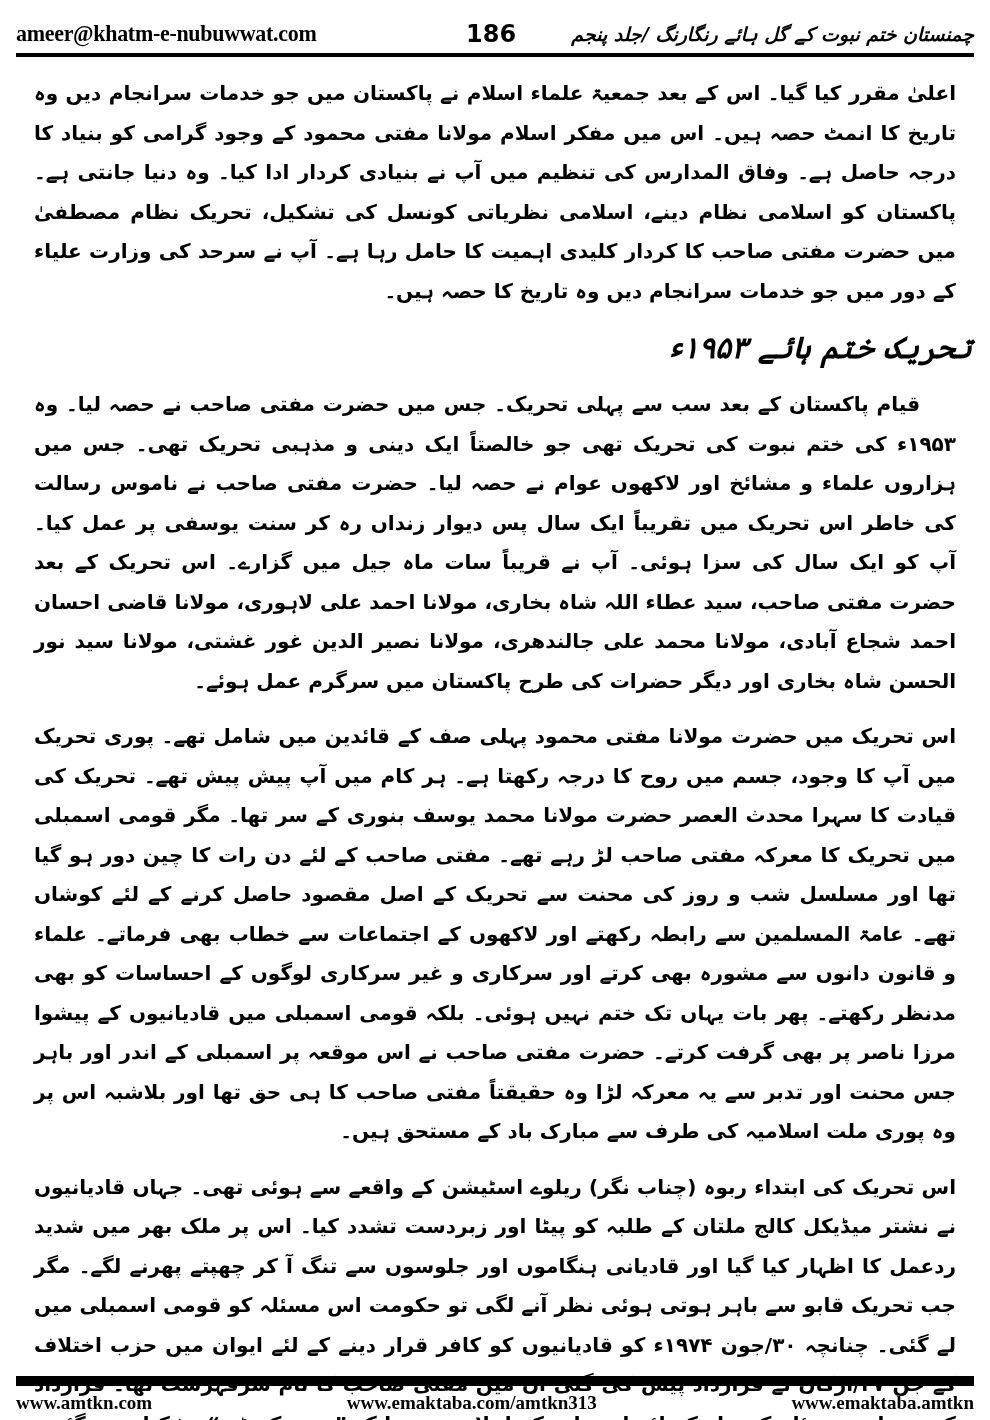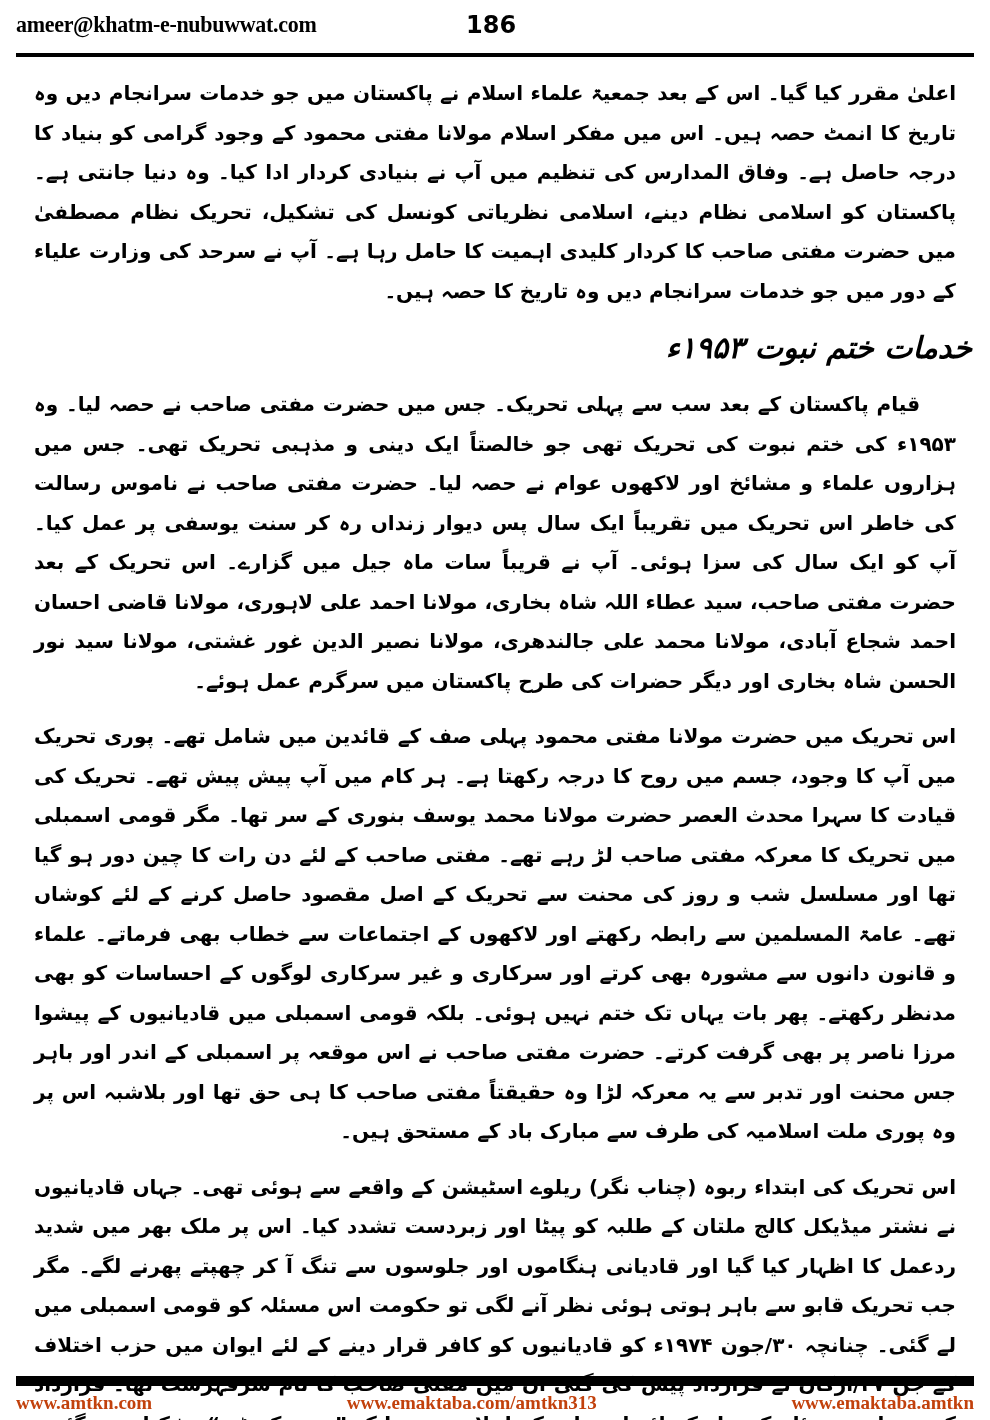--- a/index.html
+++ b/index.html
@@ -1,19 +1,19 @@
 <!DOCTYPE html>
 <html><head>
   <meta charset="utf-8">
   <style>
     html, body { margin: 0; padding: 0; background: #ffffff; }
     body { width: 990px; height: 1420px; position: relative; overflow: hidden; color: #000; }
 
     .header {
-      position: absolute; left: 16px; right: 16px; top: 0; height: 50px;
+      position: absolute; left: 16px; right: 16px; top: 9px; height: 50px;
       display: flex; align-items: center; justify-content: space-between;
     }
     .header .email {
       font-family: "Liberation Serif", serif; font-weight: bold; font-size: 22px;
       letter-spacing: -0.3px; transform: scaleY(1.05);
     }
     .header .page-num {
       font-family: "DejaVu Sans", sans-serif; font-weight: bold; font-size: 24px;
       position: absolute; left: 450px;
     }
@@ -40,35 +40,36 @@
     }
 
     .footer-rule {
       position: absolute; left: 16px; right: 16px; top: 1376px; height: 10px; background: #000;
     }
     .footer {
       position: absolute; left: 16px; right: 16px; top: 1390px; height: 26px;
       display: flex; justify-content: space-between; align-items: center;
       font-family: "Liberation Serif", serif; font-weight: bold; font-size: 19px;
     }
-    .footer a { color: #c2410c; text-decoration: none; }
+    .footer a { color: #000000; text-decoration: none; }
   </style>
 </head>
 <body>
 
 <div class="header">
   <span class="email">ameer@khatm-e-nubuwwat.com</span>
   <span class="page-num">186</span>
+  <span class="book-title">چمنستان ختم نبوت کے گل ہائے رنگارنگ /جلد پنجم</span>
 </div>
 <div class="header-rule"></div>
 
 <div class="content">
   <p>اعلیٰ مقرر کیا گیا۔ اس کے بعد جمعیۃ علماء اسلام نے پاکستان میں جو خدمات سرانجام دیں وہ تاریخ کا انمٹ حصہ ہیں۔ اس میں مفکر اسلام مولانا مفتی محمود کے وجود گرامی کو بنیاد کا درجہ حاصل ہے۔ وفاق المدارس کی تنظیم میں آپ نے بنیادی کردار ادا کیا۔ وہ دنیا جانتی ہے۔ پاکستان کو اسلامی نظام دینے، اسلامی نظریاتی کونسل کی تشکیل، تحریک نظام مصطفیٰ میں حضرت مفتی صاحب کا کردار کلیدی اہمیت کا حامل رہا ہے۔ آپ نے سرحد کی وزارت علیاء کے دور میں جو خدمات سرانجام دیں وہ تاریخ کا حصہ ہیں۔</p>
 
-  <div class="section-heading">خدمات ختم نبوت ۱۹۵۳ء</div>
+  <div class="section-heading">تحریک ختم ہائے ۱۹۵۳ء</div>
   <p class="indent">قیام پاکستان کے بعد سب سے پہلی تحریک۔ جس میں حضرت مفتی صاحب نے حصہ لیا۔ وہ ۱۹۵۳ء کی ختم نبوت کی تحریک تھی جو خالصتاً ایک دینی و مذہبی تحریک تھی۔ جس میں ہزاروں علماء و مشائخ اور لاکھوں عوام نے حصہ لیا۔ حضرت مفتی صاحب نے ناموس رسالت کی خاطر اس تحریک میں تقریباً ایک سال پس دیوار زنداں رہ کر سنت یوسفی پر عمل کیا۔ آپ کو ایک سال کی سزا ہوئی۔ آپ نے قریباً سات ماہ جیل میں گزارے۔ اس تحریک کے بعد حضرت مفتی صاحب، سید عطاء اللہ شاہ بخاری، مولانا احمد علی لاہوری، مولانا قاضی احسان احمد شجاع آبادی، مولانا محمد علی جالندھری، مولانا نصیر الدین غور غشتی، مولانا سید نور الحسن شاہ بخاری اور دیگر حضرات کی طرح پاکستان میں سرگرم عمل ہوئے۔</p>
 
   <p>اس تحریک میں حضرت مولانا مفتی محمود پہلی صف کے قائدین میں شامل تھے۔ پوری تحریک میں آپ کا وجود، جسم میں روح کا درجہ رکھتا ہے۔ ہر کام میں آپ پیش پیش تھے۔ تحریک کی قیادت کا سہرا محدث العصر حضرت مولانا محمد یوسف بنوری کے سر تھا۔ مگر قومی اسمبلی میں تحریک کا معرکہ مفتی صاحب لڑ رہے تھے۔ مفتی صاحب کے لئے دن رات کا چین دور ہو گیا تھا اور مسلسل شب و روز کی محنت سے تحریک کے اصل مقصود حاصل کرنے کے لئے کوشاں تھے۔ عامۃ المسلمین سے رابطہ رکھتے اور لاکھوں کے اجتماعات سے خطاب بھی فرماتے۔ علماء و قانون دانوں سے مشورہ بھی کرتے اور سرکاری و غیر سرکاری لوگوں کے احساسات کو بھی مدنظر رکھتے۔ پھر بات یہاں تک ختم نہیں ہوئی۔ بلکہ قومی اسمبلی میں قادیانیوں کے پیشوا مرزا ناصر پر بھی گرفت کرتے۔ حضرت مفتی صاحب نے اس موقعہ پر اسمبلی کے اندر اور باہر جس محنت اور تدبر سے یہ معرکہ لڑا وہ حقیقتاً مفتی صاحب کا ہی حق تھا اور بلاشبہ اس پر وہ پوری ملت اسلامیہ کی طرف سے مبارک باد کے مستحق ہیں۔</p>
   <p>اس تحریک کی ابتداء ربوہ (چناب نگر) ریلوے اسٹیشن کے واقعے سے ہوئی تھی۔ جہاں قادیانیوں نے نشتر میڈیکل کالج ملتان کے طلبہ کو پیٹا اور زبردست تشدد کیا۔ اس پر ملک بھر میں شدید ردعمل کا اظہار کیا گیا اور قادیانی ہنگاموں اور جلوسوں سے تنگ آ کر چھپتے پھرنے لگے۔ مگر جب تحریک قابو سے باہر ہوتی ہوئی نظر آنے لگی تو حکومت اس مسئلہ کو قومی اسمبلی میں لے گئی۔ چنانچہ ۳۰/جون ۱۹۷۴ء کو قادیانیوں کو کافر قرار دینے کے لئے ایوان میں حزب اختلاف کے جن ۳۷/ارکان نے قرارداد پیش کی گئی ان میں مفتی صاحب کا نام سرفہرست تھا۔ قرارداد کے بعد اس مسئلہ کے حل کے لئے اسمبلی کے اجلاس میں ایک ”رہبر کمیٹی“ تشکیل دی گئی۔ قادیانیوں نے وزیراعظم سے درخواست کی کہ اسمبلی میں ہمارا موقف بھی سنا جائے۔ چنانچہ مرزا ناصر اور لاہوری پارٹی کے سربراہ کو طلب کیا گیا۔ اللہ تعالیٰ نے</p>
 </div>
 
 <div class="footer-rule"></div>
 <div class="footer">
   <a>www.amtkn.com</a>
   <a>www.emaktaba.com/amtkn313</a>

